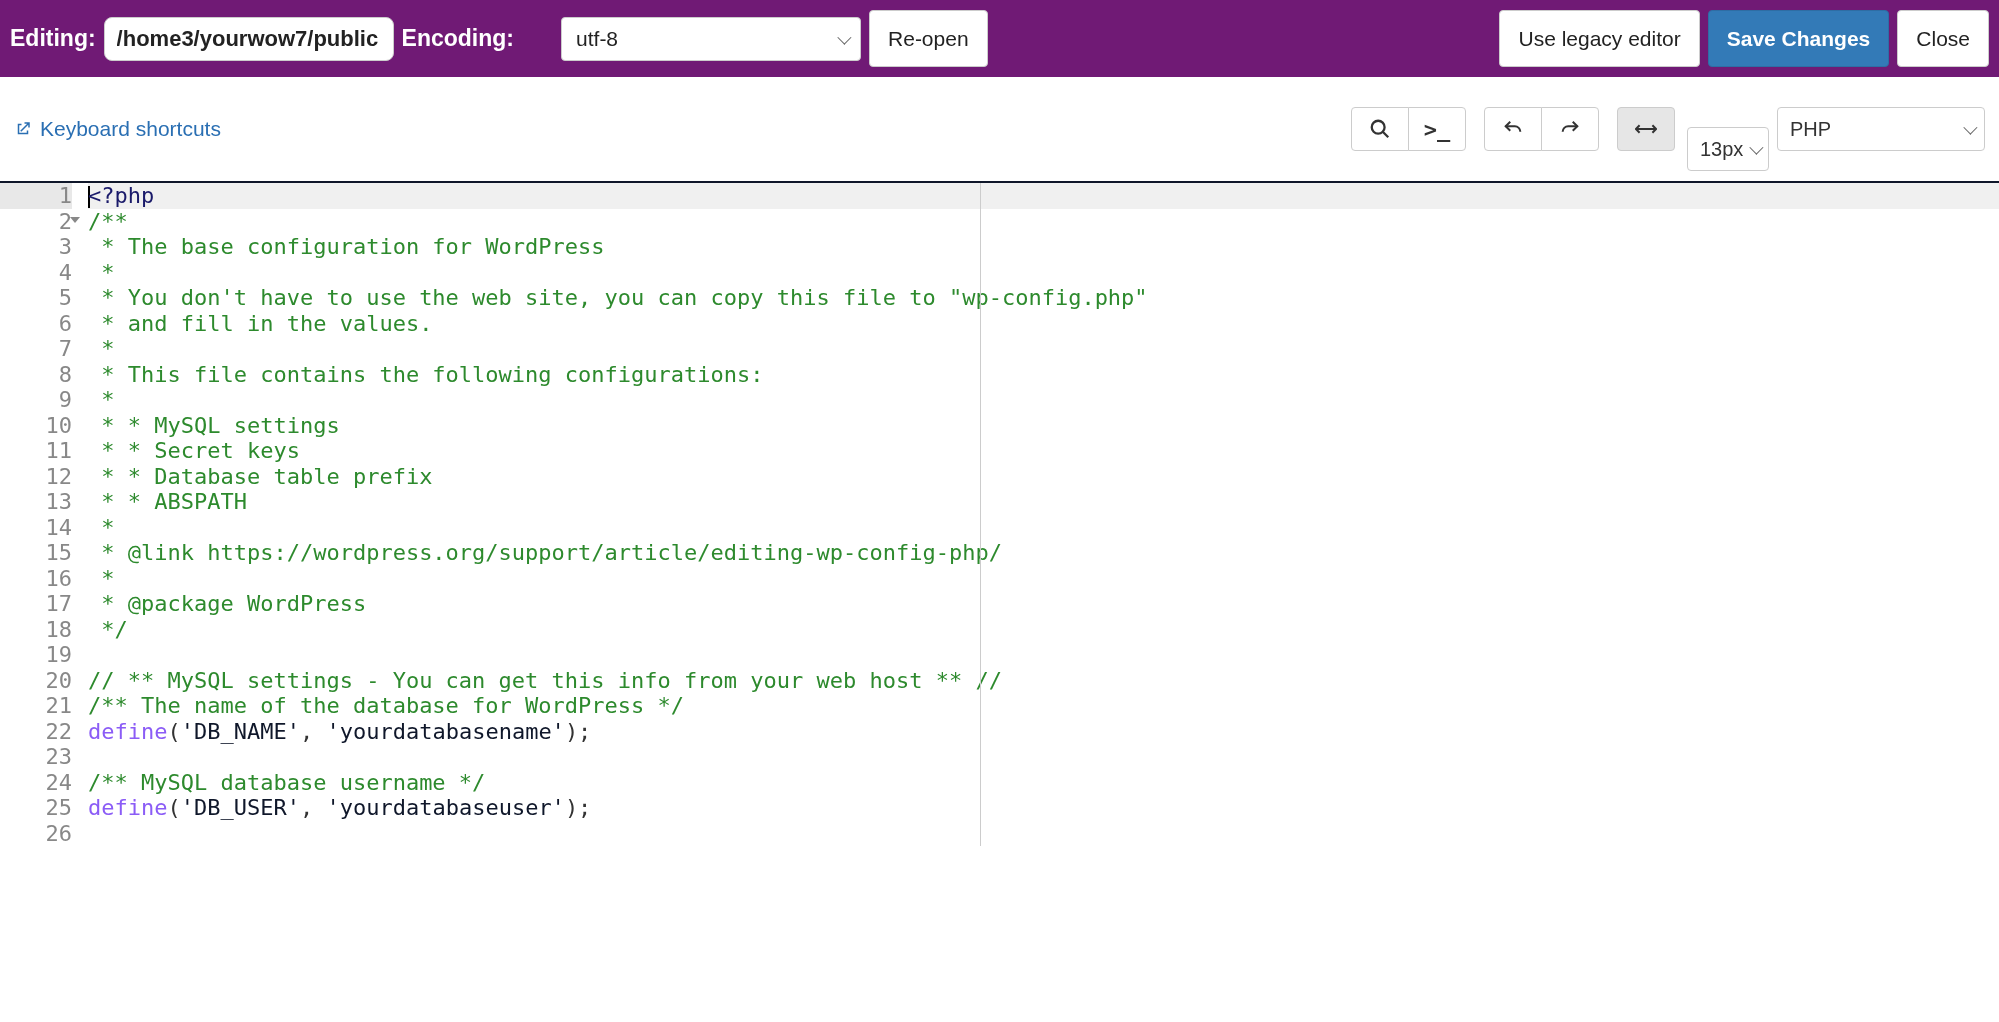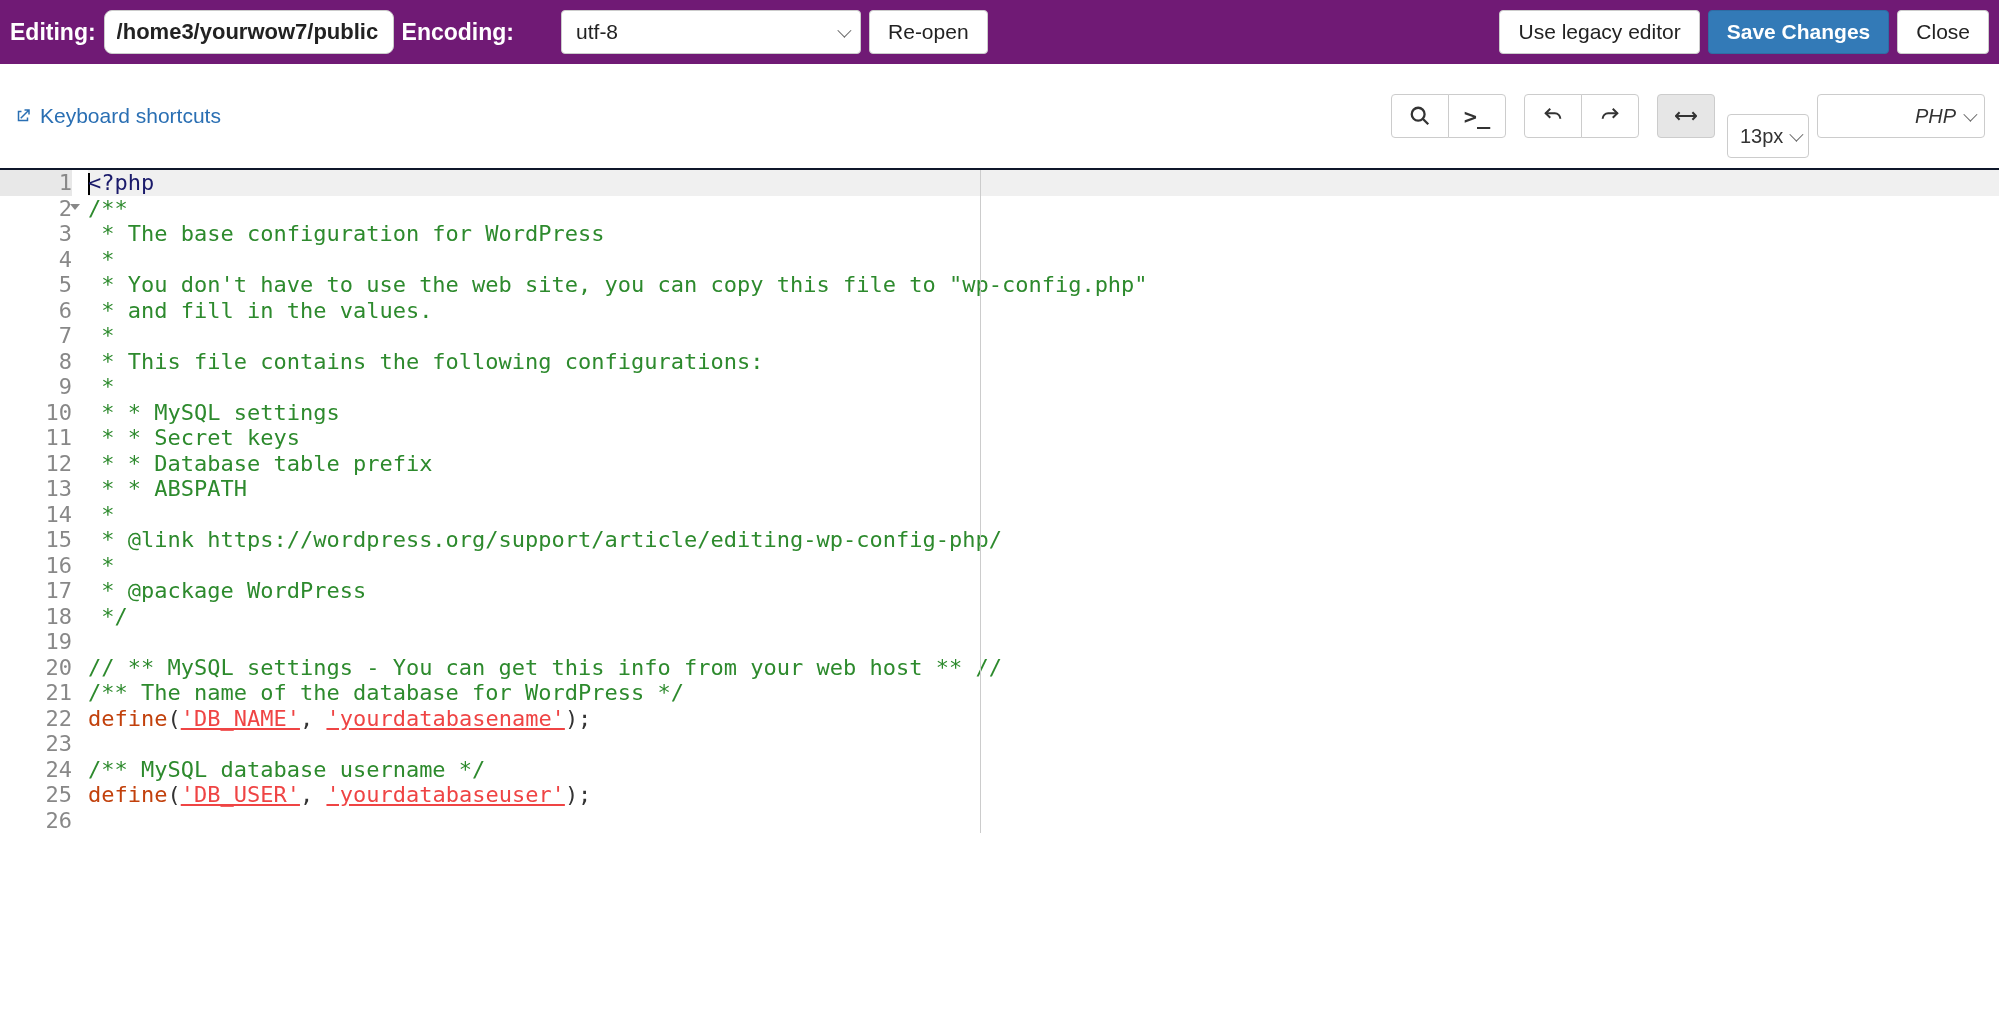--- a/index.html
+++ b/index.html
@@ -53,21 +53,21 @@
     right: 12px;
     width: 10px; height: 10px;
     border-right: 1.5px solid #666;
     border-bottom: 1.5px solid #666;
     transform: rotate(45deg) translateY(-2px);
   }
   .btn {
     background: #fff;
     border: 1px solid #ccc;
     border-radius: 4px;
-    height: 44px;
+    height: 57px;
     padding: 0 18px;
     font-size: 21px;
     color: #222;
     display: inline-flex;
     align-items: center;
     justify-content: center;
     cursor: pointer;
     white-space: nowrap;
   }
   .btn-primary {
@@ -122,21 +122,21 @@
     height: 44px;
     padding: 0 28px 0 12px;
     font-size: 20px;
     color: #333;
     position: relative;
     display: inline-flex;
     align-items: center;
     cursor: pointer;
   }
   .tool-select.font { width: 82px; margin-top: 40px; }
-  .tool-select.lang { width: 168px; justify-content: flex-end; font-style: italic; }
+  .tool-select.lang { width: 208px; justify-content: flex-start; }
 
   
   .editor {
     display: flex;
     font-family: Menlo, Consolas, "DejaVu Sans Mono", monospace;
     font-size: 22px;
     line-height: 25.5px;
     color: #333;
     position: relative;
   }
@@ -161,22 +161,22 @@
     border-top: 6px solid #888;
   }
   .code {
     flex: 1;
     padding-left: 6px;
   }
   .code .cl { height: 25.5px; white-space: pre; }
   .code .cl.current { background: #f0f0f0; }
   .tok-tag { color: #1a1a6a; font-weight: 500; }
   .tok-comment { color: #2d8a2d; }
-  .tok-func { color: #c2410c; }
-  .tok-str { color: #ef4444; text-decoration: underline; }
+  .tok-func { color: #8b5cf6; }
+  .tok-str { color: #0f172a; }
   .tok-plain { color: #333; }
   .split-line {
     position: absolute;
     left: 980px;
     top: 0; bottom: 0;
     width: 1px;
     background: #ccc;
   }
   .cursor-mark {
     display: inline-block;

